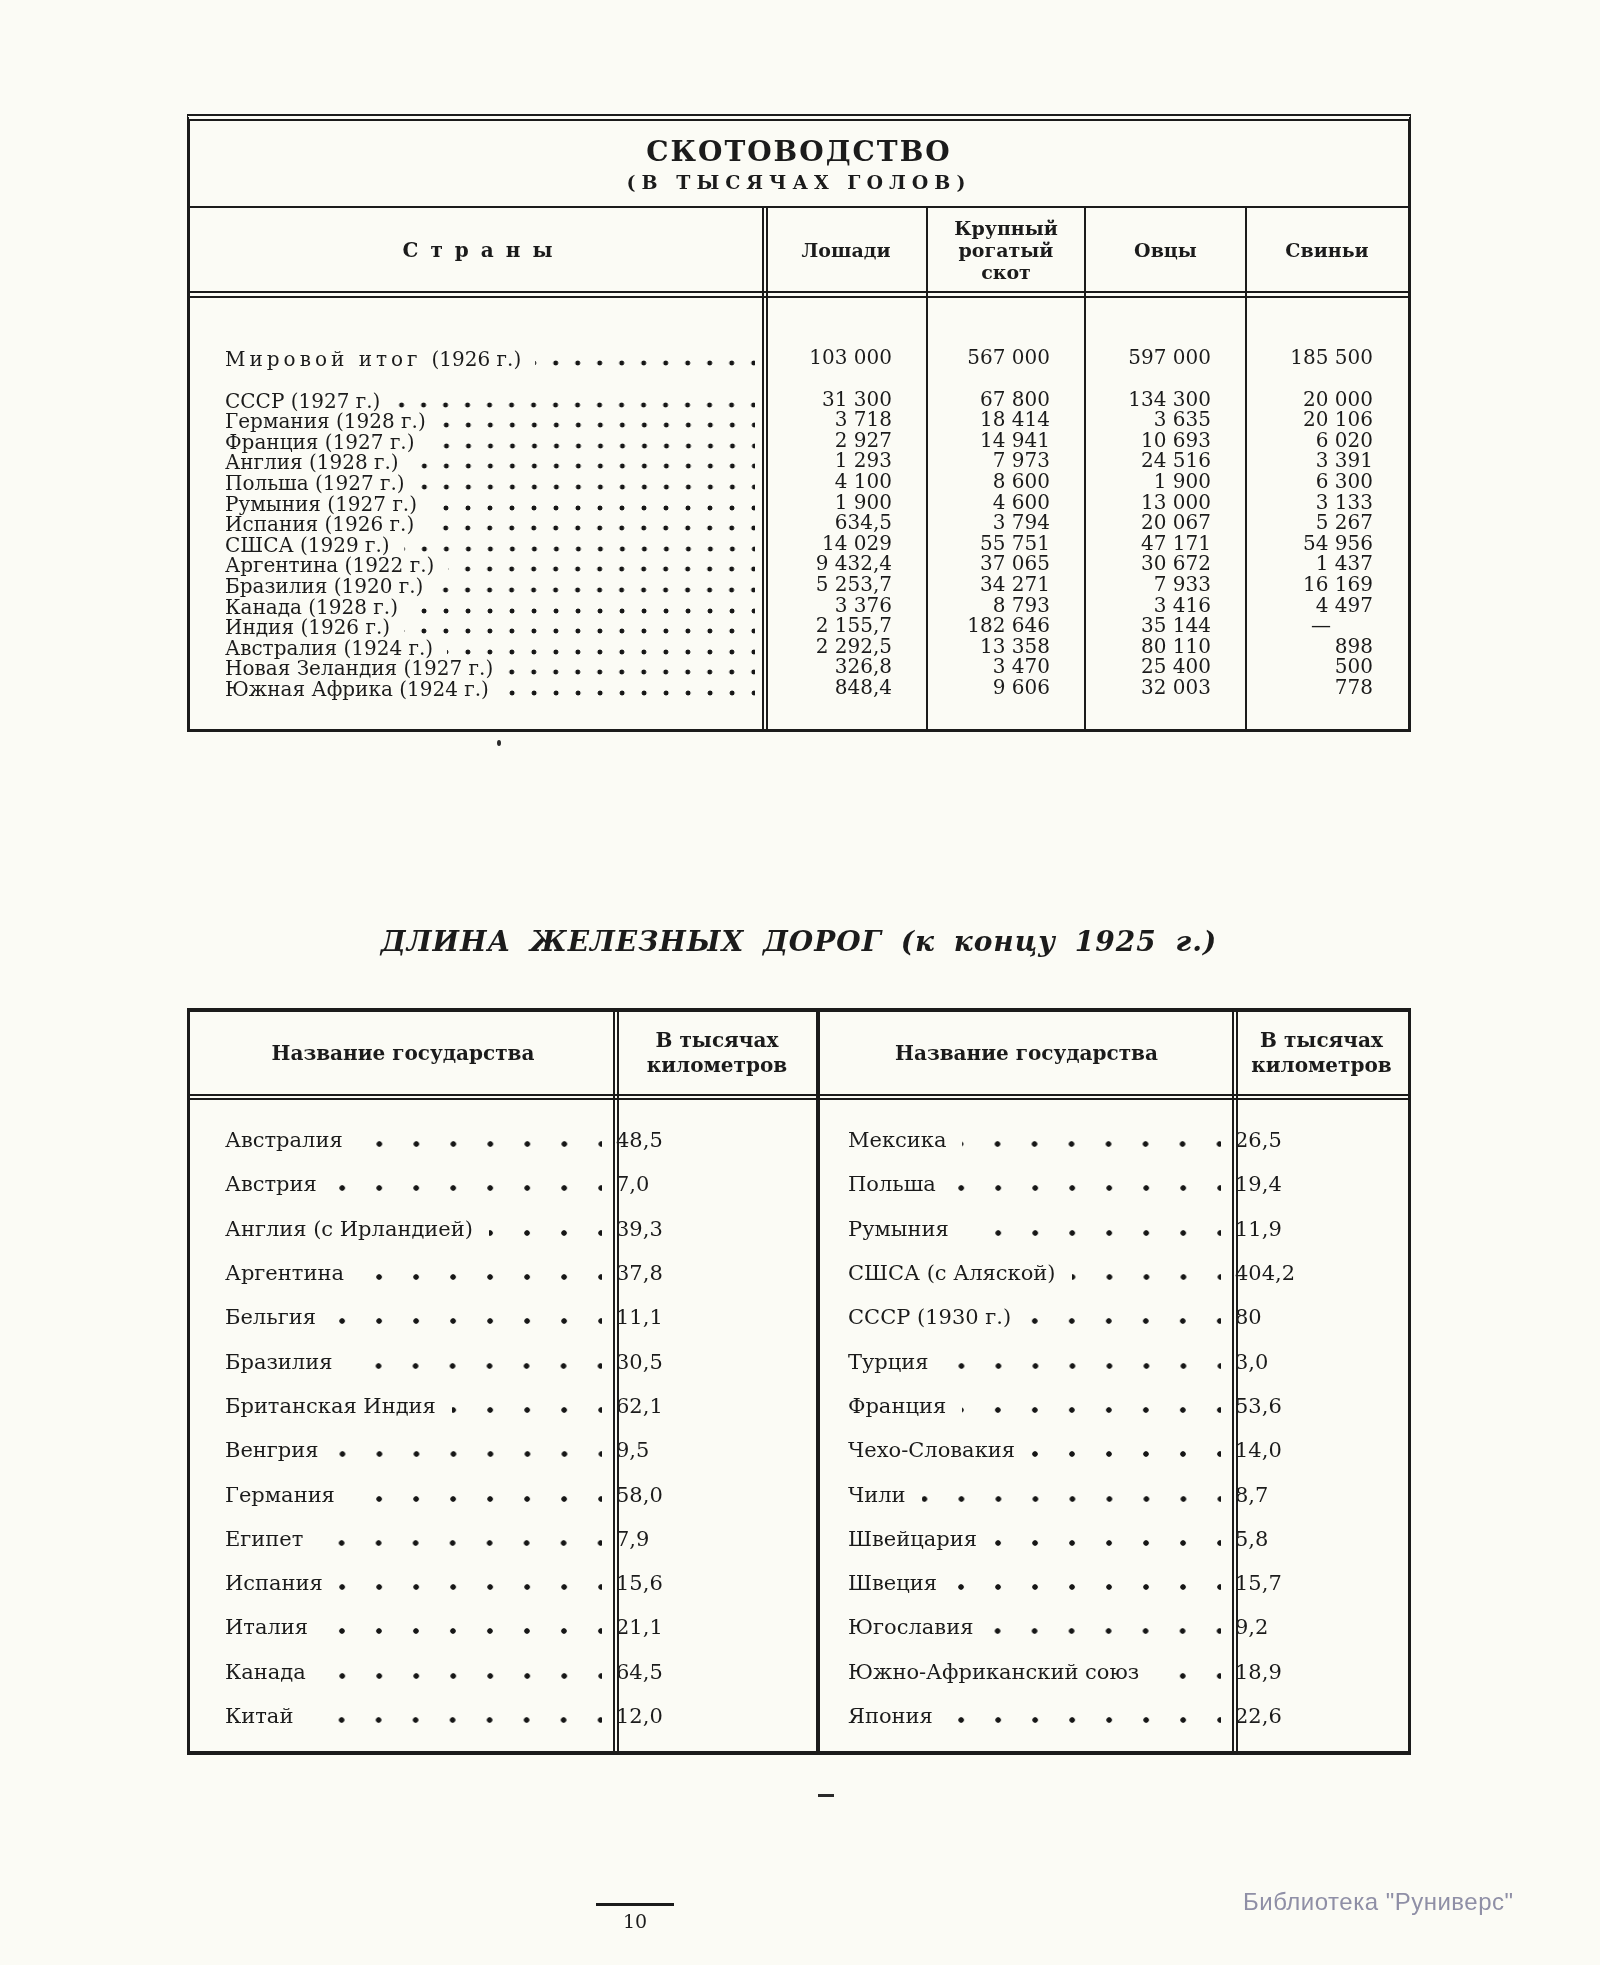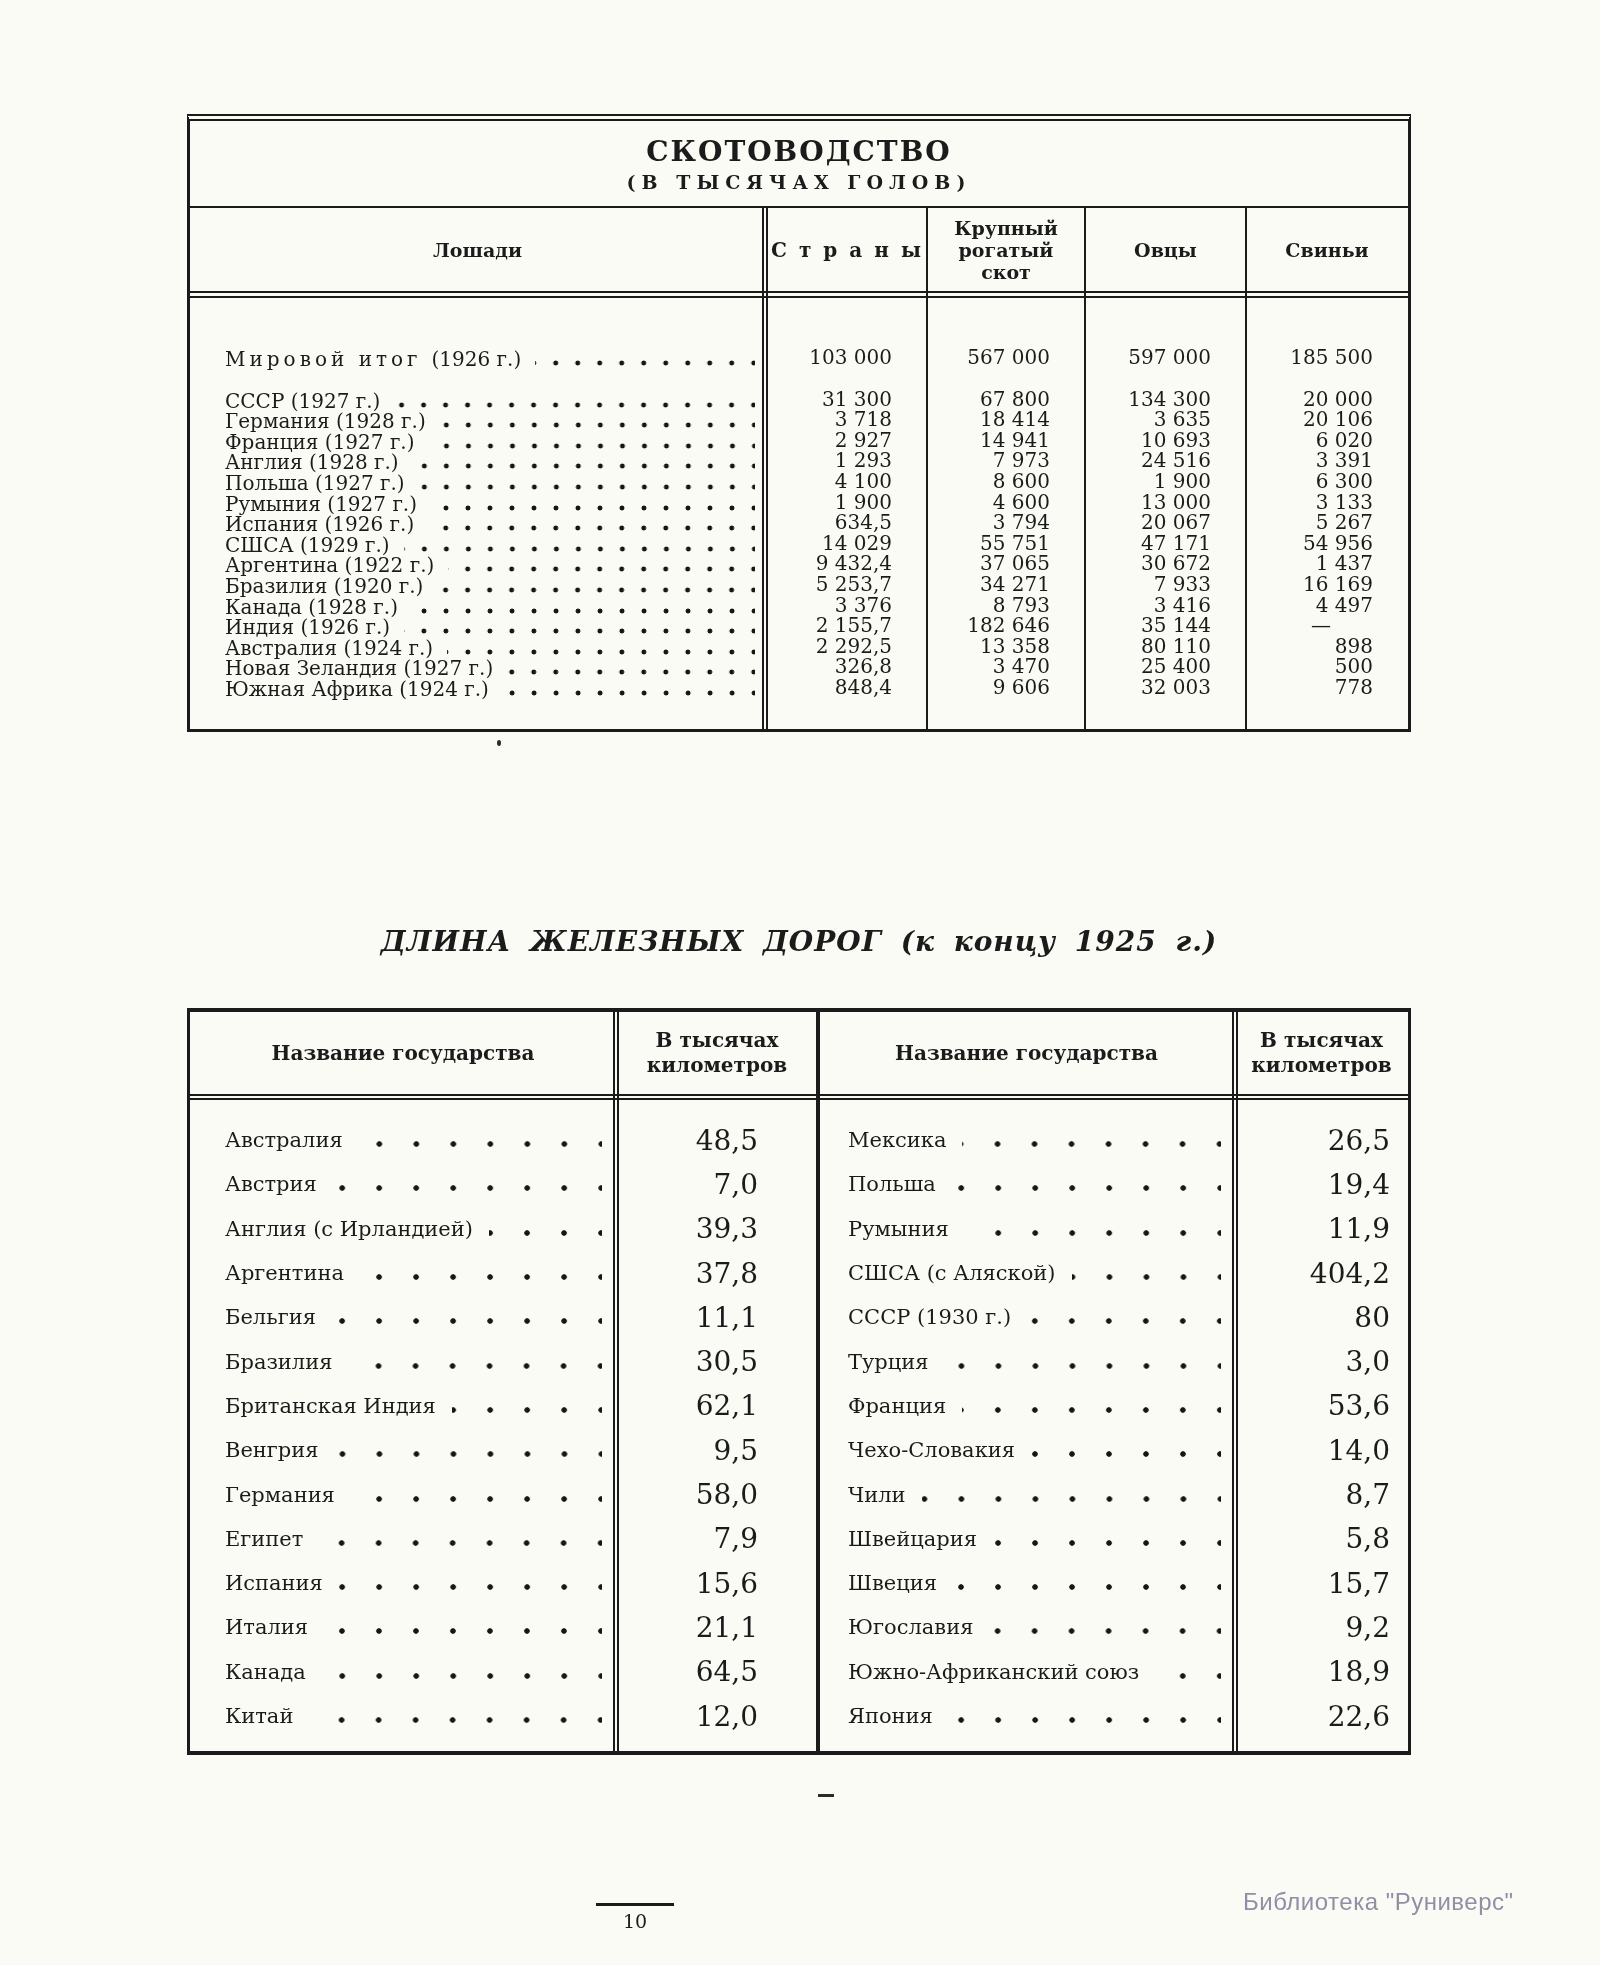--- a/index.html
+++ b/index.html
@@ -49,21 +49,21 @@
       border:3px solid #1b1b1b;border-top:4px solid #1b1b1b;border-bottom:4px solid #1b1b1b;}
   .t2-header{height:82px;border-bottom:6px double #1b1b1b;display:grid;
              grid-template-columns:426px 202px 417px 173px;}
   .t2-header .hc{display:flex;align-items:center;justify-content:center;text-align:center;
                  font-weight:bold;font-size:20px;line-height:25px;padding:0 20px;box-sizing:border-box;}
   .t2-body{position:relative;height:652px;padding-top:18px;box-sizing:border-box;}
   .t2-row{display:grid;grid-template-columns:426px 202px 417px 173px;height:44.3px;align-items:center;}
   .t2name{display:flex;align-items:center;font-size:21px;white-space:nowrap;box-sizing:border-box;}
   .t2name.lhalf{padding-left:35px;}
   .t2name.rhalf{padding-left:30px;}
-  .t2val{font-size:28px;text-align:right;white-space:nowrap;box-sizing:border-box;}
+  .t2val{font-size:21px;text-align:left;white-space:nowrap;box-sizing:border-box;}
   .t2val.val-left{padding-right:60px;}
   .t2val.val-right{padding-right:18px;}
   .t2 .vline{top:0;bottom:0;}
 
   
   .pageno-wrap{position:absolute;left:560px;top:1903px;width:150px;text-align:center;}
   .pageno-rule{width:78px;height:3px;background:#1b1b1b;margin:0 auto;}
   .pageno{margin-top:4px;font-size:19px;}
   .watermark{position:absolute;left:1243px;top:1888px;font-family:"Liberation Sans","DejaVu Sans",sans-serif;
              font-size:24px;color:#8f8fa6;letter-spacing:0.5px;white-space:nowrap;}
@@ -74,22 +74,22 @@
 <body>
 
 <div class="page">
 
   <section class="t1">
     <div class="t1-titlebox">
       <div class="t1-title">СКОТОВОДСТВО</div>
       <div class="t1-subtitle">(В ТЫСЯЧАХ ГОЛОВ)</div>
     </div>
     <div class="t1-header">
+      <div class="hc countries">Страны</div>
       <div class="hc">Лошади</div>
-      <div class="hc countries">Страны</div>
       <div class="hc">Крупный рогатый скот</div>
       <div class="hc">Овцы</div>
       <div class="hc">Свиньи</div>
     </div>
     <div class="t1-body">
         <div class="t1-row total">
           <div class="cell name-cell">
             <span class="lbl spaced">Мировой итог</span>
             <span class="year">(1926 г.)</span>
             <span class="dots"></span>

